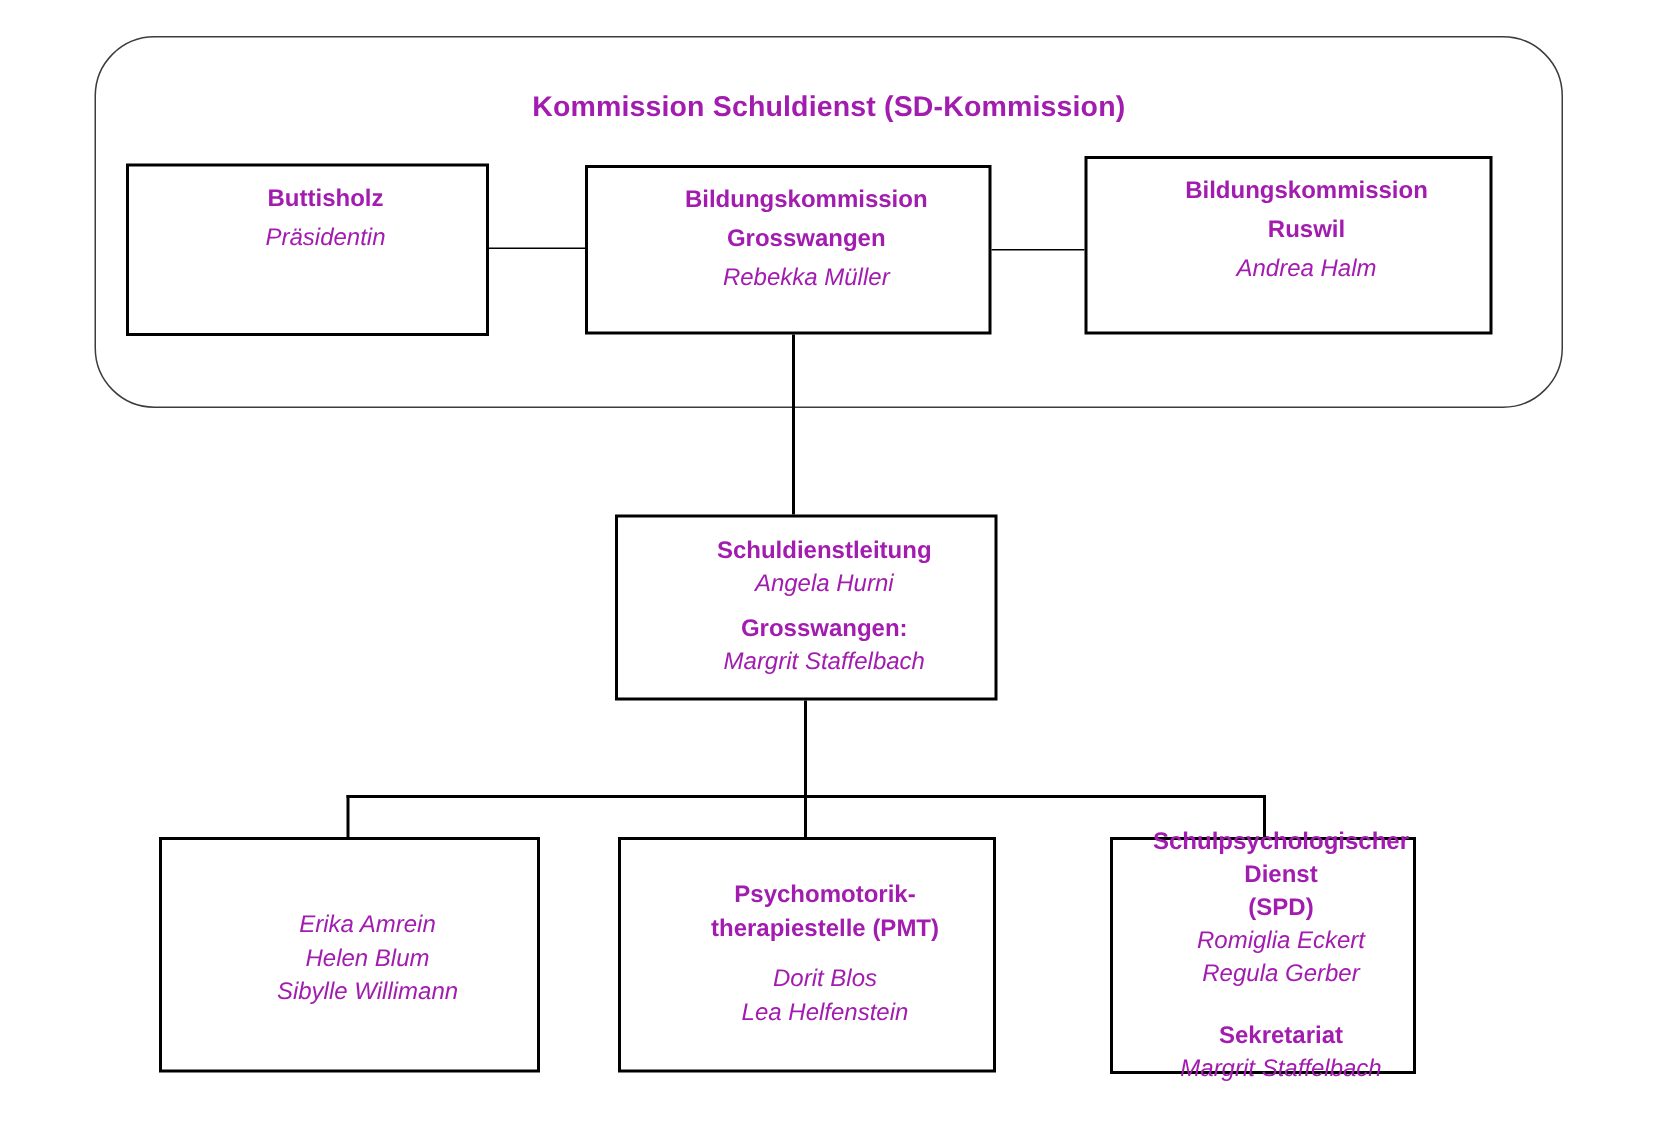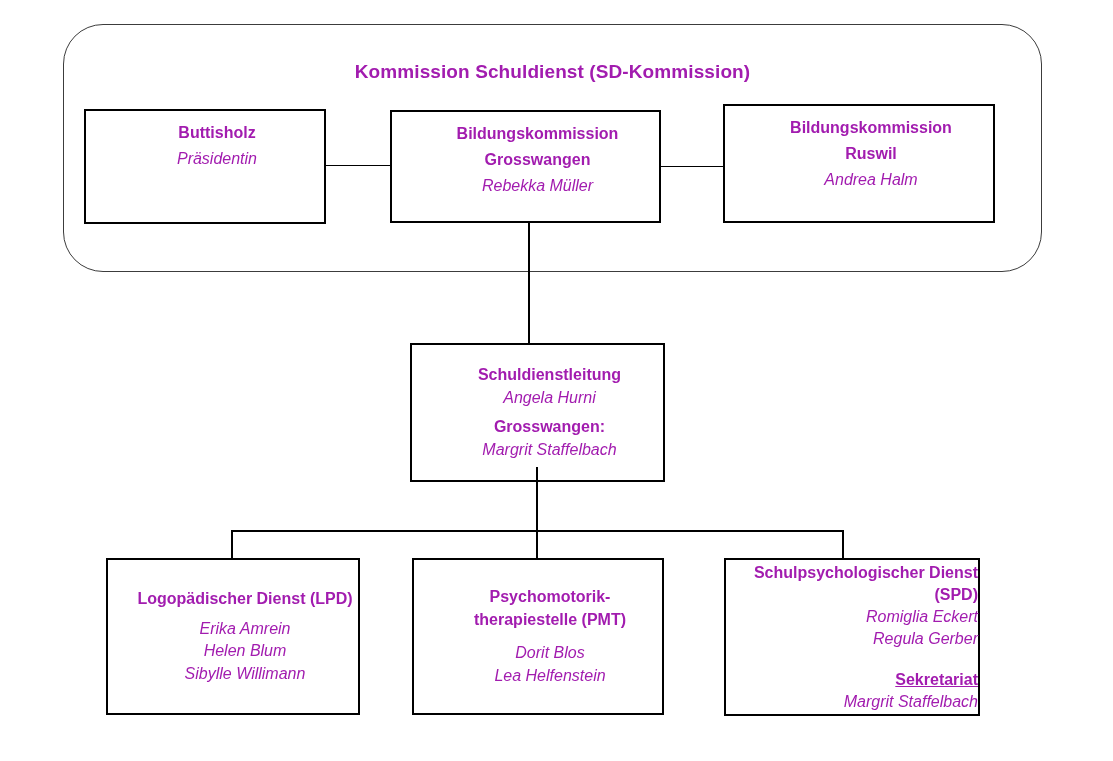--- a/index.html
+++ b/index.html
@@ -47,21 +47,21 @@
     align-items: center;
     text-align: center;
     font-size: 16px;
     line-height: 26px;
     padding-left: 24px;
   }
   .node.top-align { justify-content: flex-start; padding-top: 9px; }
   .node.center-align { justify-content: center; line-height: 22.5px; }
   .node .h { font-weight: 700; }
   .node .n { font-style: italic; }
-  .gap-xs { margin-top: 19px; text-decoration: underline; }
+  .gap-xs { margin-top: 19px; }
   .gap-sm { margin-top: 7px; }
   .gap-md { margin-top: 11px; }
   .cn {
     position: absolute;
     background: #000000;
   }
 </style>
 </head>
 <body>
 
@@ -80,42 +80,41 @@
     <div class="h">Grosswangen</div>
     <div class="n">Rebekka Müller</div>
   </div>
 
   <div class="node top-align" style="left:723px; top:104px; width:272px; height:119px;">
     <div class="h">Bildungskommission</div>
     <div class="h">Ruswil</div>
     <div class="n">Andrea Halm</div>
   </div>
 
-  <div class="node center-align" style="left:410px; top:343px; width:255px; height:139px;">
+  <div class="node center-align" style="left:410px; top:343px; width:255px; height:124px;">
     <div class="h">Schuldienstleitung</div>
     <div class="n">Angela Hurni</div>
     <div class="h gap-sm">Grosswangen:</div>
     <div class="n">Margrit Staffelbach</div>
   </div>
 
   <div class="node center-align" style="left:106px; top:558px; width:254px; height:157px;">
-    <div class="h">Logopädischer Dienst (LPD)</div>
     <div class="n gap-sm">Erika Amrein</div>
     <div class="n">Helen Blum</div>
     <div class="n">Sibylle Willimann</div>
   </div>
 
   <div class="node center-align" style="left:412px; top:558px; width:252px; height:157px;">
     <div class="h">Psychomotorik-</div>
     <div class="h">therapiestelle (PMT)</div>
     <div class="n gap-md">Dorit Blos</div>
     <div class="n">Lea Helfenstein</div>
   </div>
 
-  <div class="node center-align" style="left:724px; top:558px; width:256px; height:158px; line-height:22px;align-items:flex-end;">
+  <div class="node center-align" style="left:740px; top:558px; width:204px; height:158px; line-height:22px;">
     <div class="h">Schulpsychologischer Dienst</div>
     <div class="h">(SPD)</div>
     <div class="n">Romiglia Eckert</div>
     <div class="n">Regula Gerber</div>
     <div class="h gap-xs">Sekretariat</div>
     <div class="n">Margrit Staffelbach</div>
   </div>
 
   <div class="cn" style="left:326px; top:165px; width:64px; height:1.4px;"></div>
   <div class="cn" style="left:661px; top:166px; width:62px; height:1.4px;"></div>

